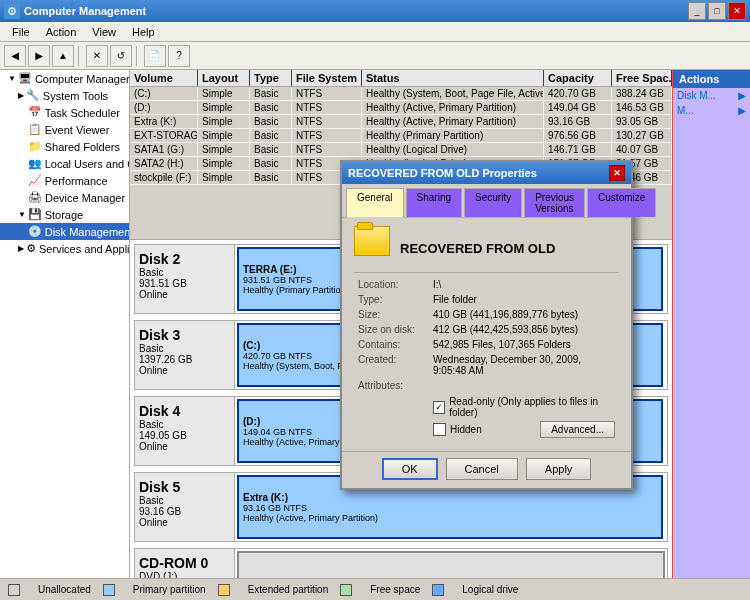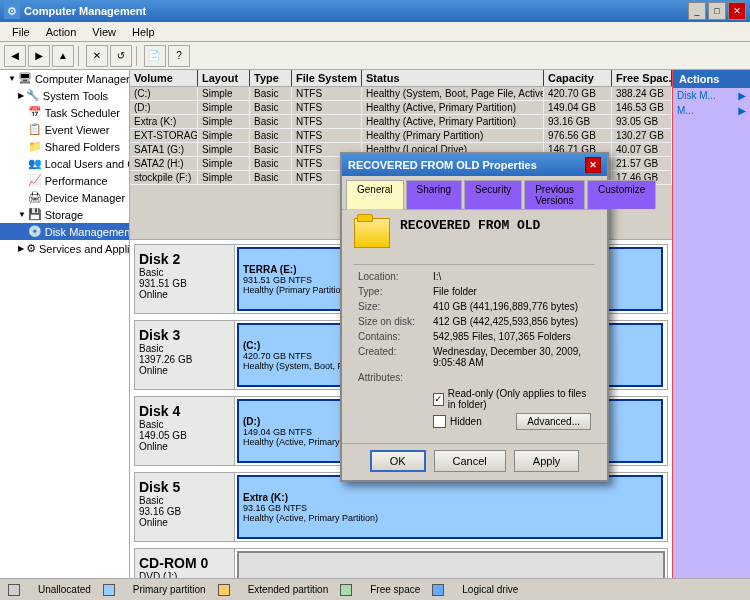--- a/index.html
+++ b/index.html
@@ -222,23 +222,23 @@
       display: flex;
       align-items: center;
       gap: 18px;
     }
     .legend-box {
       width: 12px; height: 12px;
       border: 1px solid #555;
     }
     .dialog {
       position: absolute;
-      top: 152px;
+      top: 160px;
       left: 340px;
-      width: 269px;
+      width: 293px;
       background: #d4d0c8;
       border: 2px solid #888;
       box-shadow: 4px 4px 8px rgba(0,0,0,0.5);
       pointer-events: all;
       font-size: 11px;
     }
     .dialog-titlebar {
       background: linear-gradient(to bottom, #4a90d9, #2b6bbf);
       color: white;
       padding: 3px 6px;
@@ -276,23 +276,22 @@
       background: #fef9c3;
       border-bottom: 1px solid #d4d0c8;
       margin-bottom: -1px;
     }
     .dialog-content {
       padding: 8px 12px;
       background: #d4d0c8;
     }
     .dialog-folder-section {
       display: flex;
-      align-items: flex-start;
+      align-items: flex-end;
       margin-bottom: 16px;
-      font-family: Liberation Mono, monospace;
     }
     .folder-icon {
       width: 36px; height: 30px;
       background: linear-gradient(to bottom, #ffe98a, #f5c800);
       border: 1px solid #c89000;
       margin-right: 10px;
       flex-shrink: 0;
       position: relative;
     }
     .folder-icon::before {

